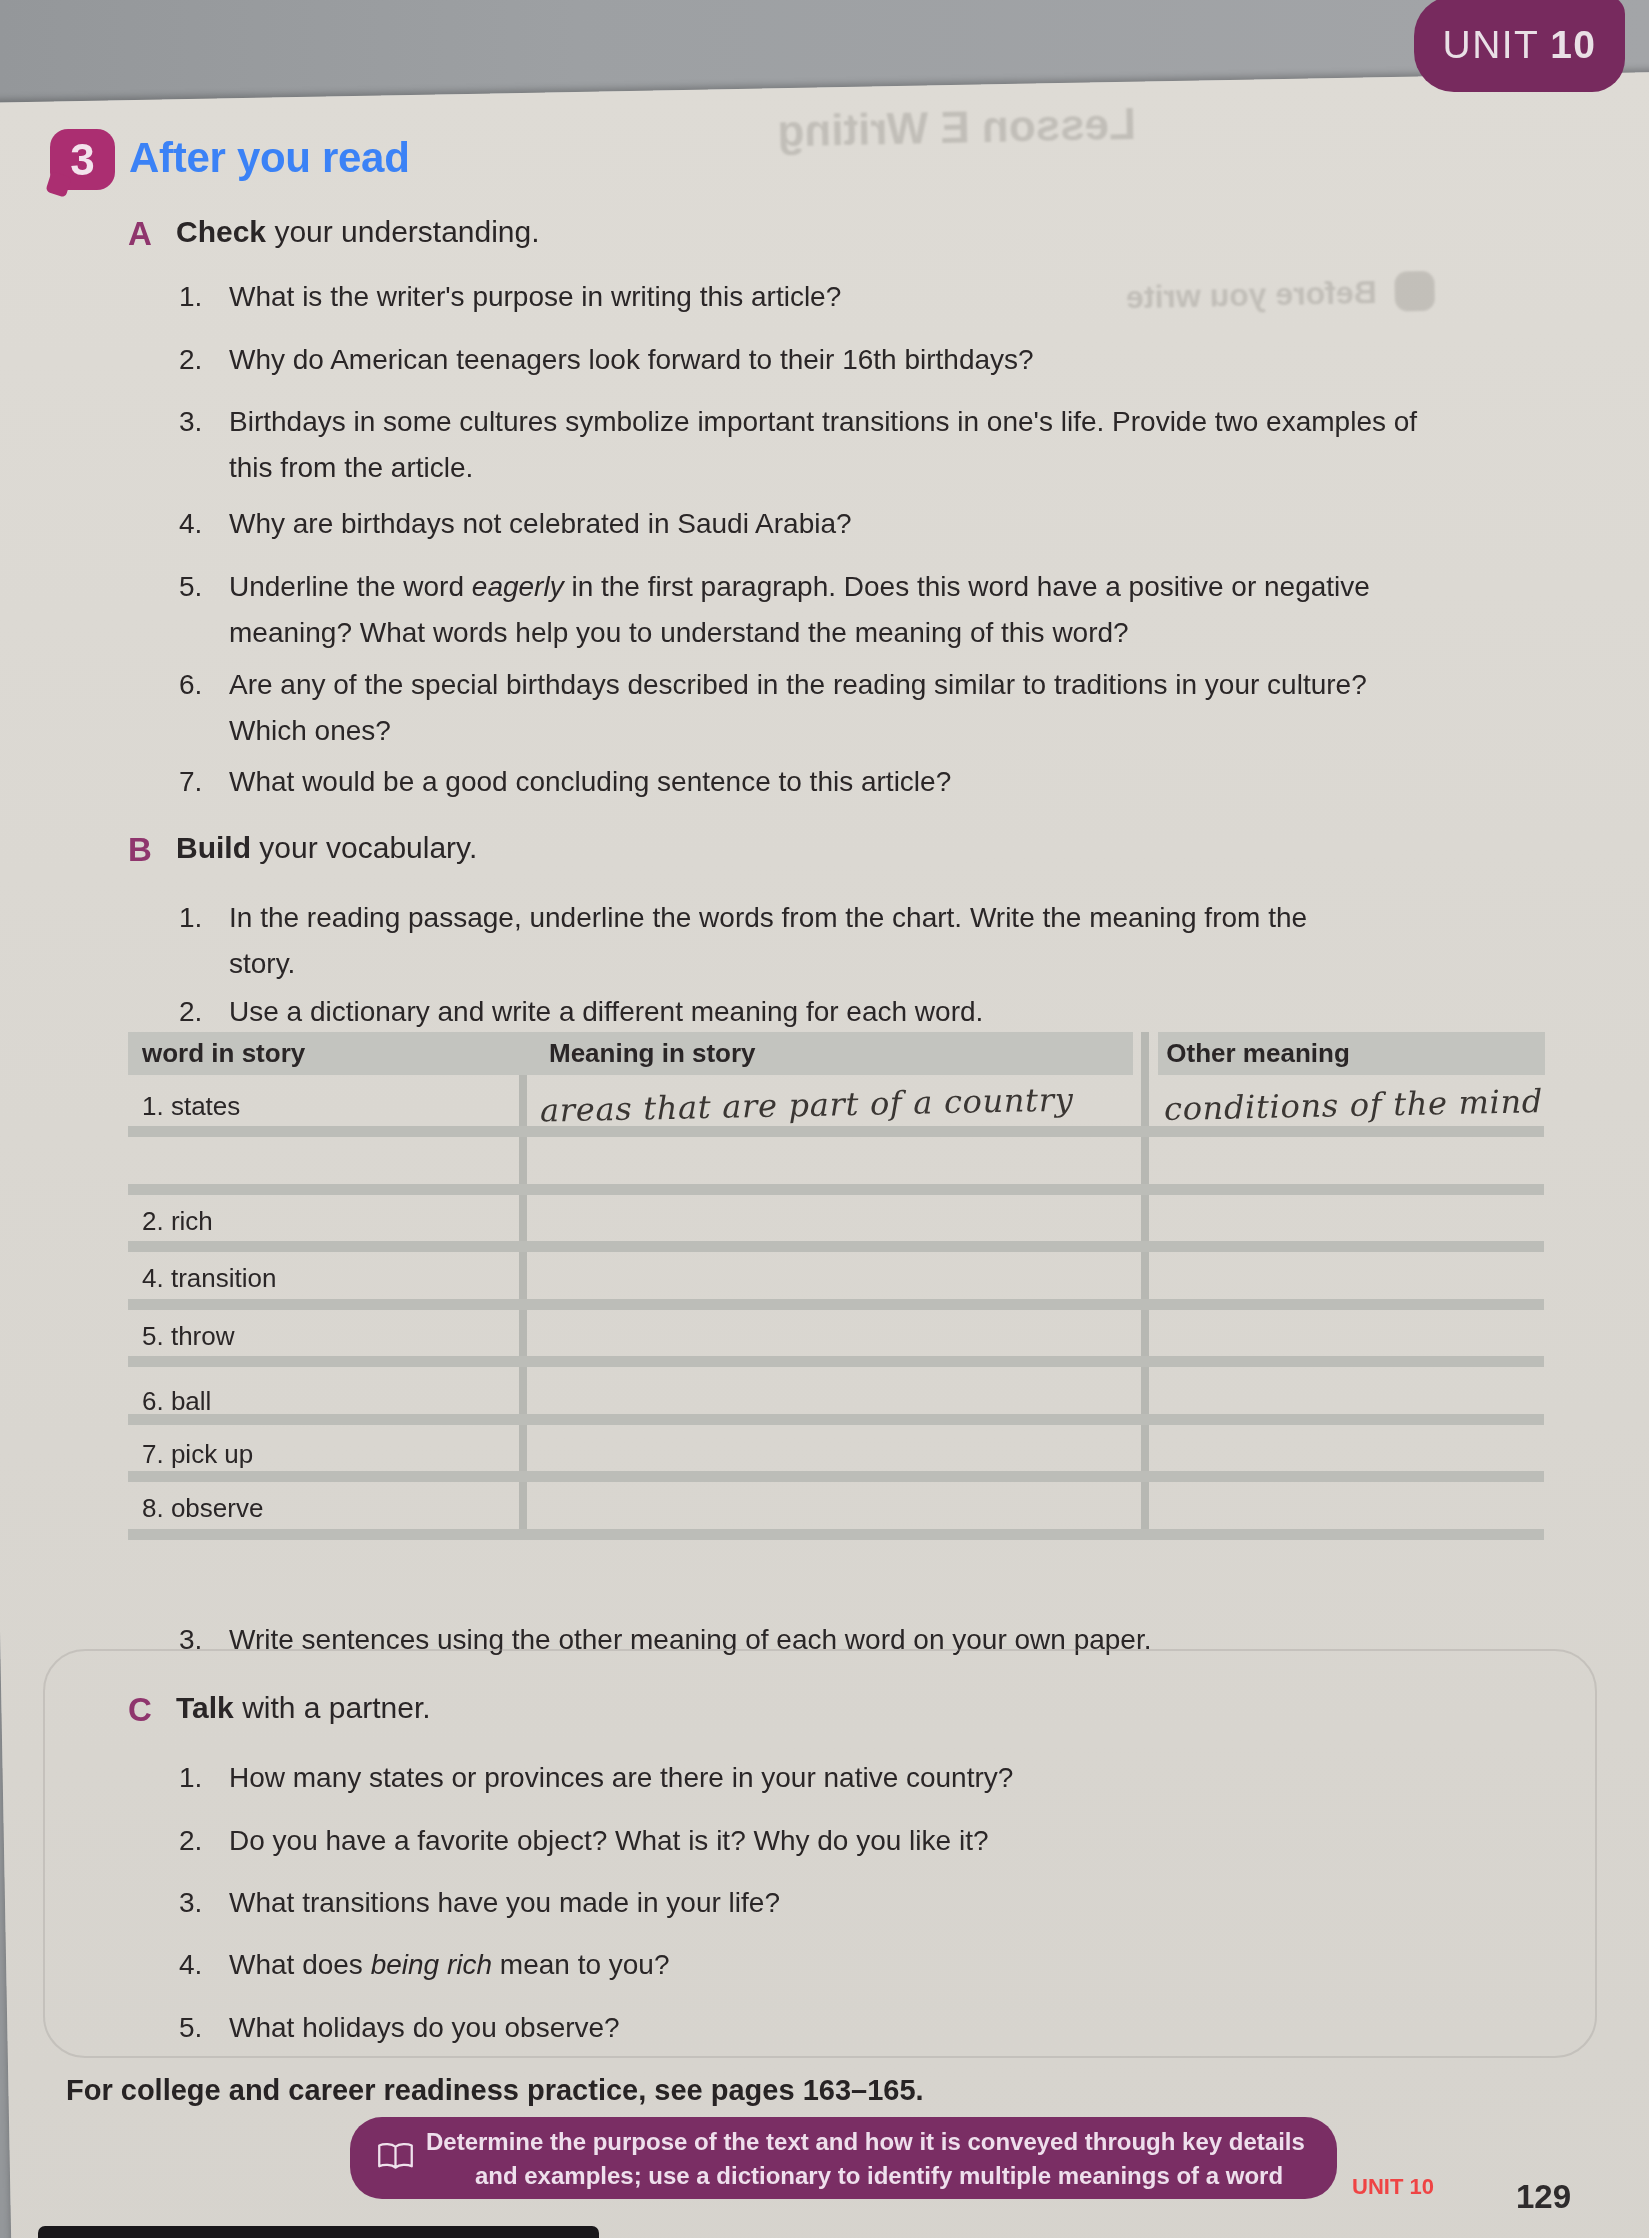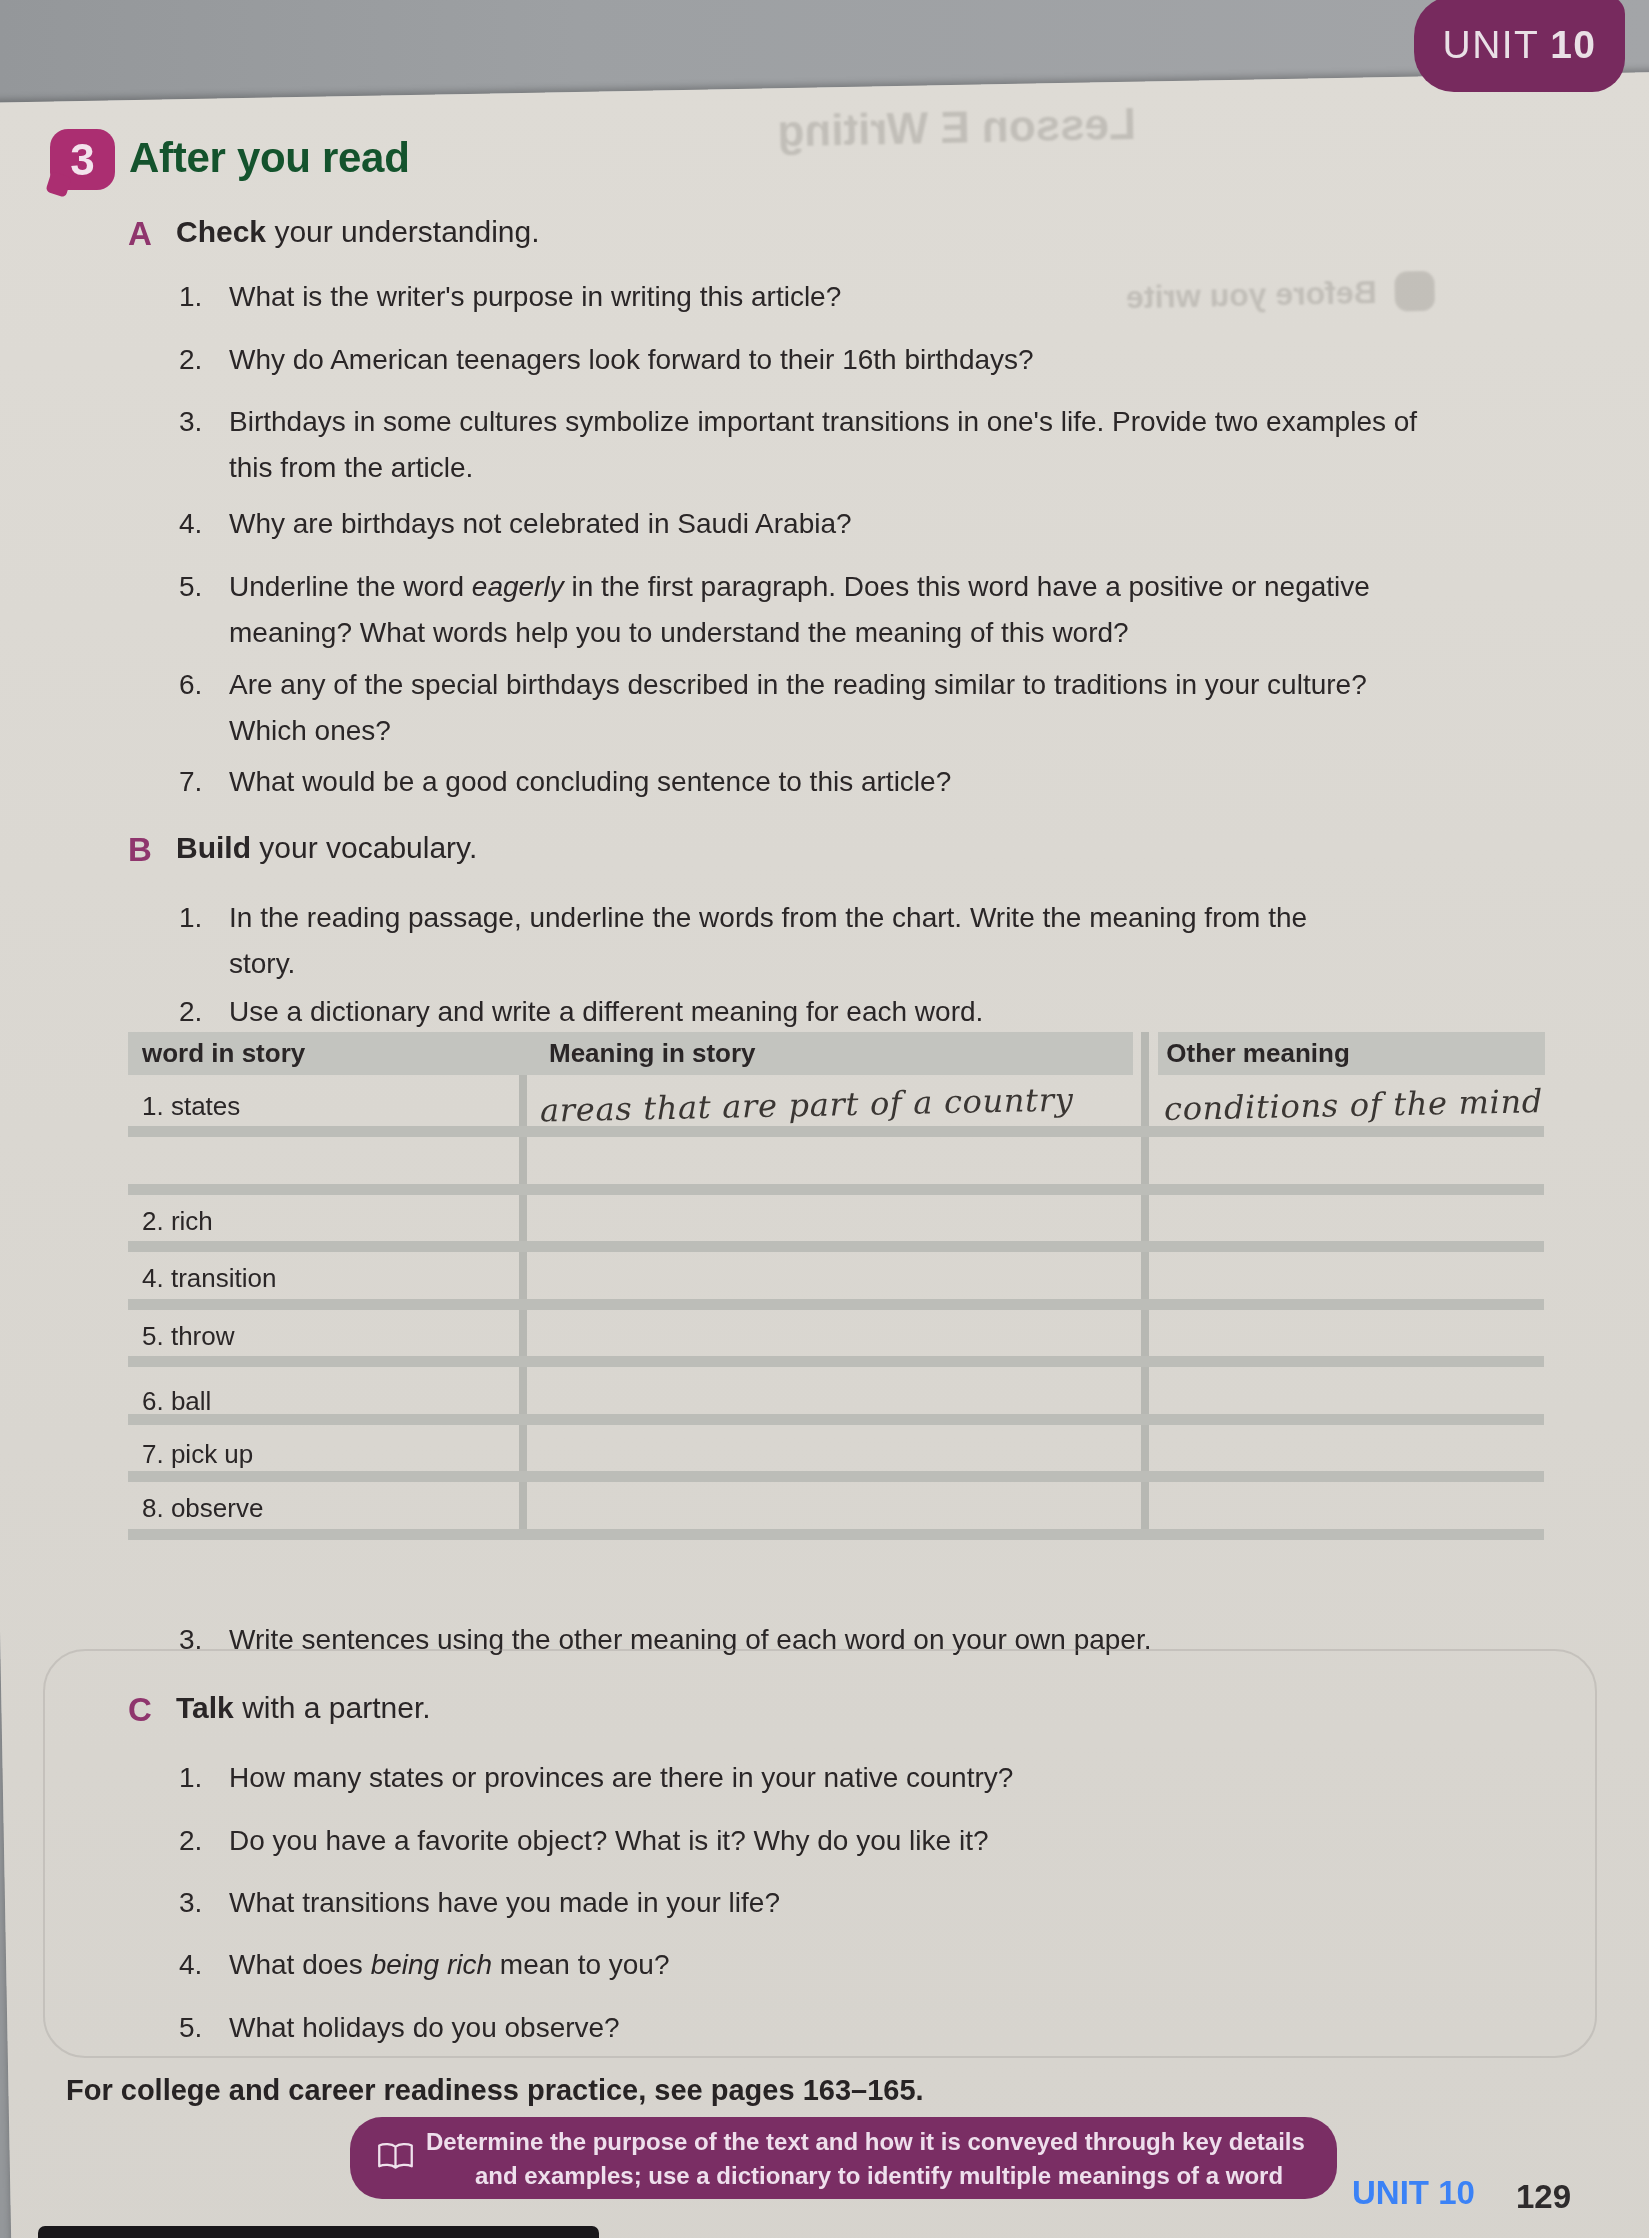--- a/index.html
+++ b/index.html
@@ -34,21 +34,21 @@
   .unit-badge .num{font-weight:700;}
   
   .step-badge{
     position:absolute;left:50px;top:129px;width:65px;height:61px;background:#ab2e71;
     border-radius:18px;color:#f3e3ec;font-size:44px;font-weight:700;
     display:flex;align-items:center;justify-content:center;z-index:4;
   }
   .step-badge::after{content:'';position:absolute;left:-2.1px;bottom:-4.8px;width:21px;height:21px;
     background:#ab2e71;border-radius:4.8px;transform:rotate(18deg);z-index:-1;}
   .page-title{position:absolute;left:129px;top:134px;font-size:42px;font-weight:700;
-    letter-spacing:-0.3px;color:#14532d;}
+    letter-spacing:-0.3px;color:#3b82f6;}
   
   .sec{position:absolute;display:flex;}
   .sec .letter{width:48px;flex:none;font-size:33px;font-weight:700;color:#8f356d;}
   .sec .sec-title{font-size:30px;color:#2a2627;}
   .sec .sec-title b{font-weight:700;}
   
   .item{position:absolute;display:flex;font-size:28px;line-height:46px;}
   .item .num{width:50px;flex:none;}
   .item .txt{width:1209px;}
   .item .txt.narrow{width:1101px;}
@@ -64,21 +64,21 @@
   .hand{position:absolute;font-family:"DejaVu Serif",serif;font-style:italic;font-size:32px;
     color:#3a3633;transform:rotate(-1.2deg);white-space:nowrap;letter-spacing:0.7px;}
   
   .practice{position:absolute;left:66px;top:2074px;font-size:29px;font-weight:700;color:#272324;}
   .banner{position:absolute;left:350px;top:2117px;width:987px;height:82px;background:#7a2e64;
     border-radius:32px;z-index:4;color:#eedfec;}
   .banner .book{position:absolute;left:26px;top:25px;}
   .banner .bl{position:absolute;left:76px;right:5px;font-size:24px;font-weight:700;line-height:33px;}
   .banner .l1{top:8.3px;}
   .banner .l2{top:42px;text-align:center;}
-  .foot-unit{position:absolute;left:1352px;top:2174px;font-size:33px;font-weight:700;color:#3b82f6;}
+  .foot-unit{position:absolute;left:1352px;top:2174px;font-size:22px;font-weight:700;color:#ef4444;}
   .foot-page{position:absolute;left:1516px;top:2178px;font-size:33px;font-weight:700;color:#2e2b2c;}
   .desk{position:absolute;left:38px;top:2226px;width:561px;height:12.5px;background:#19171a;
     border-radius:7px 7px 0 0;z-index:5;}
 </style>
 </head>
 <body>
 
 <div class="sheet"></div>
 
 <div class="content">

